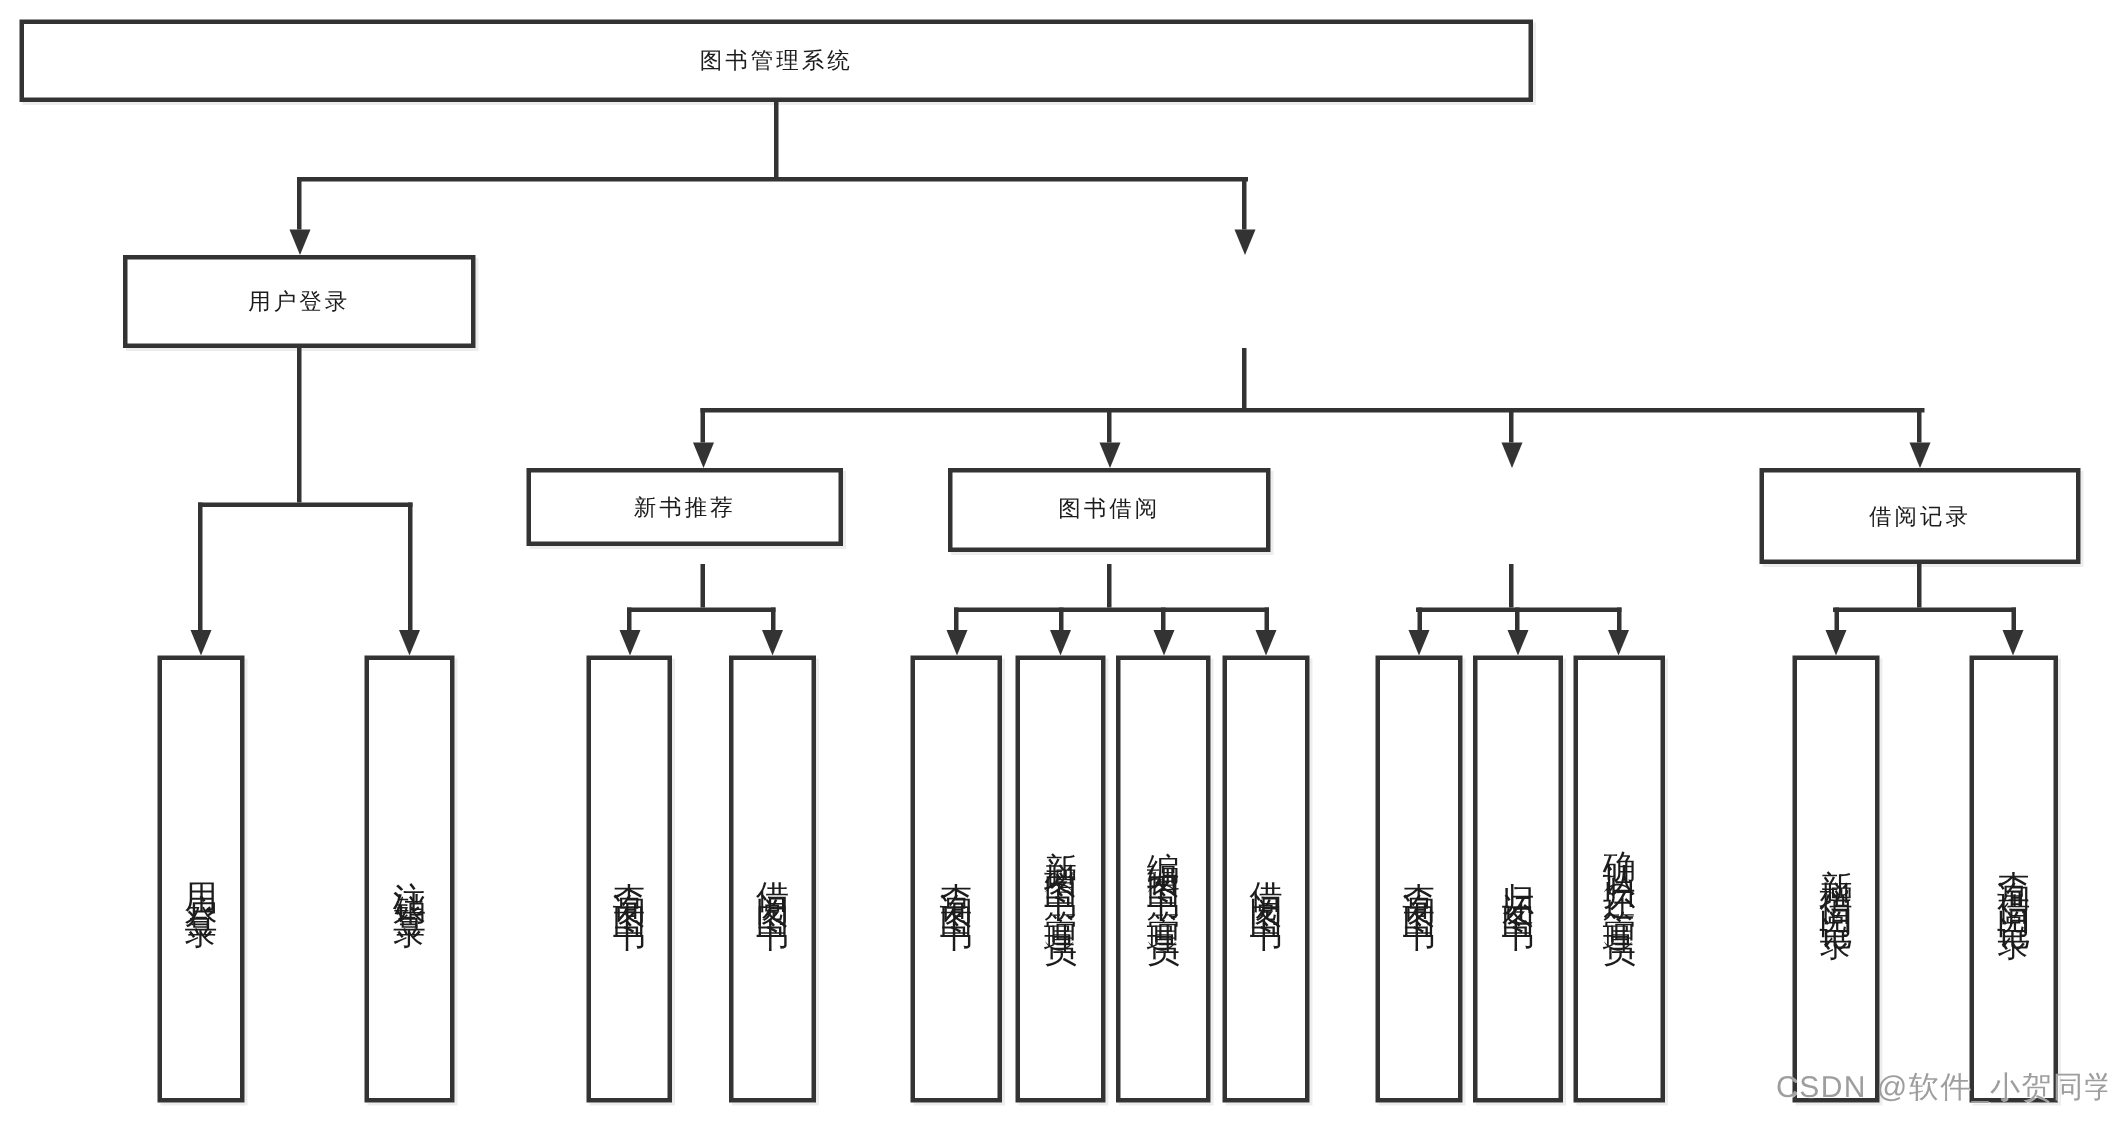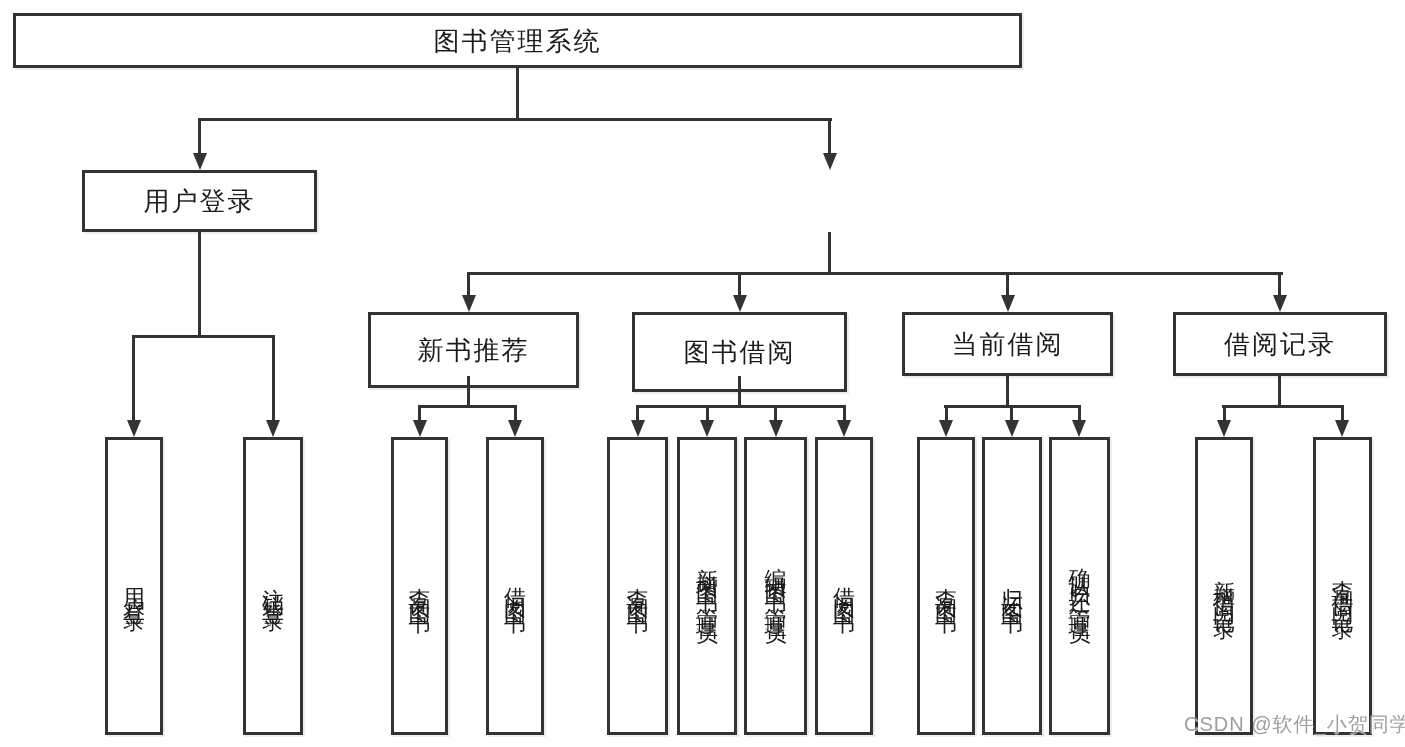--- a/index.html
+++ b/index.html
@@ -13,21 +13,21 @@
   .box{
     position:absolute;
     box-sizing:border-box;
     background:#ffffff;
     border:3px solid #333333;
     display:flex;align-items:center;justify-content:center;
     color:#1c1c1c;
     box-shadow:2px 2px 0 rgba(0,0,0,0.07);
   }
   .hbox .lbl{
-    font-size:26px;
+    font-size:15px;
     letter-spacing:2px;
     white-space:nowrap;
     line-height:1;
   }
   .vbox .lbl{
     writing-mode:vertical-rl;
     text-orientation:mixed;
     font-size:22px;
     letter-spacing:8px;
     line-height:1;
@@ -85,28 +85,25 @@
   <div class="hline" style="left:467px;top:272px;width:816px;"></div>
   <div class="vline" style="left:467px;top:272px;height:23px;"></div>
   <div class="arrow" style="left:462px;top:295px;"></div>
   <div class="vline" style="left:738px;top:272px;height:23px;"></div>
   <div class="arrow" style="left:733px;top:295px;"></div>
   <div class="vline" style="left:1006px;top:272px;height:23px;"></div>
   <div class="arrow" style="left:1001px;top:295px;"></div>
   <div class="vline" style="left:1278px;top:272px;height:23px;"></div>
   <div class="arrow" style="left:1273px;top:295px;"></div>
 
-  <div class="box hbox" style="left:368px;top:312px;width:211px;height:76px;">
+  <div class="box hbox" style="left:351px;top:312px;width:211px;height:52px;">
     <span class="lbl">新书推荐</span>
   </div>
-  <div class="box hbox" style="left:632px;top:312px;width:215px;height:80px;">
+  <div class="box hbox" style="left:632px;top:312px;width:215px;height:56px;font-family:Liberation Serif, serif;">
     <span class="lbl">图书借阅</span>
-  </div>
-  <div class="box hbox" style="left:902px;top:312px;width:211px;height:64px;">
-    <span class="lbl">当前借阅</span>
   </div>
   <div class="box hbox" style="left:1173px;top:312px;width:214px;height:64px;">
     <span class="lbl">借阅记录</span>
   </div>
 
   <div class="vline" style="left:467px;top:376px;height:29px;"></div>
   <div class="hline" style="left:418px;top:405px;width:99px;"></div>
   <div class="vline" style="left:418px;top:405px;height:15px;"></div>
   <div class="arrow" style="left:413px;top:420px;"></div>
   <div class="vline" style="left:514px;top:405px;height:15px;"></div>

